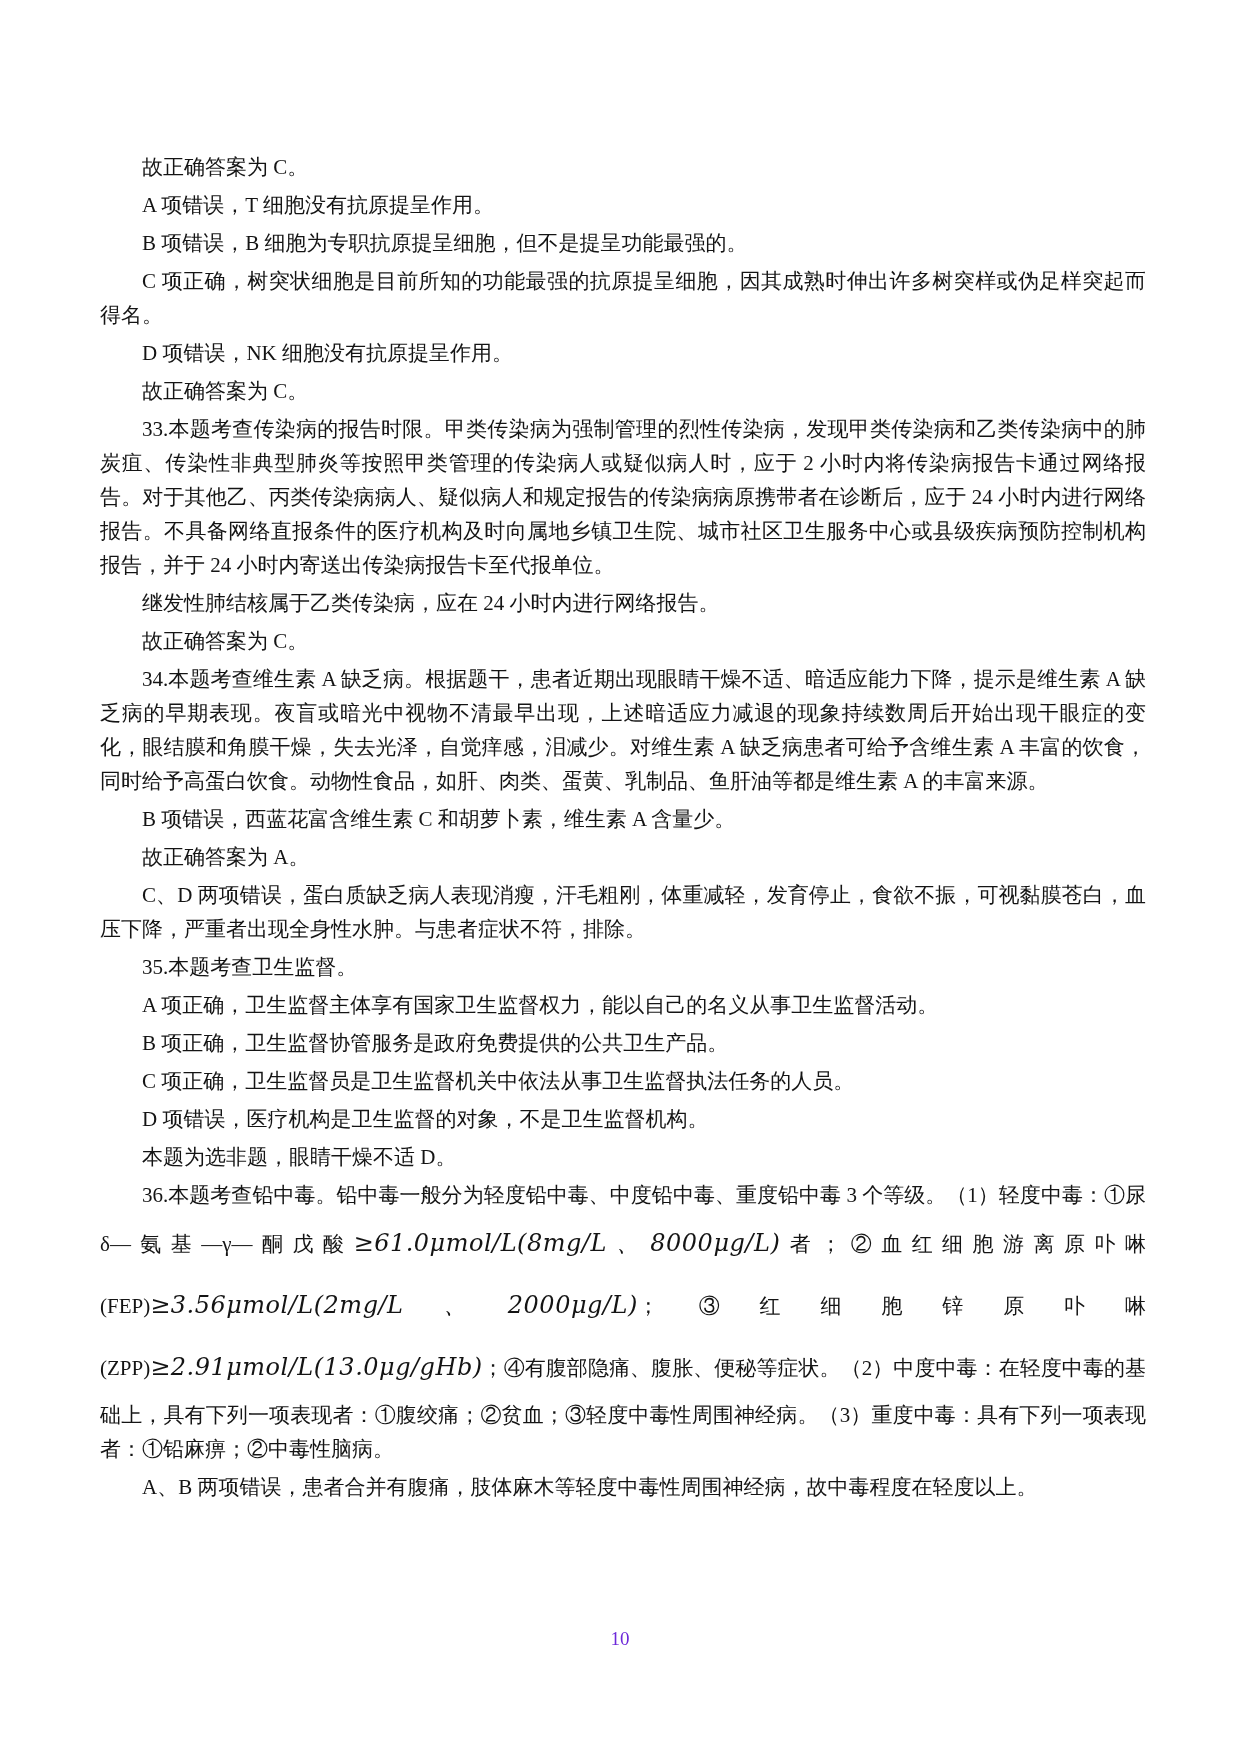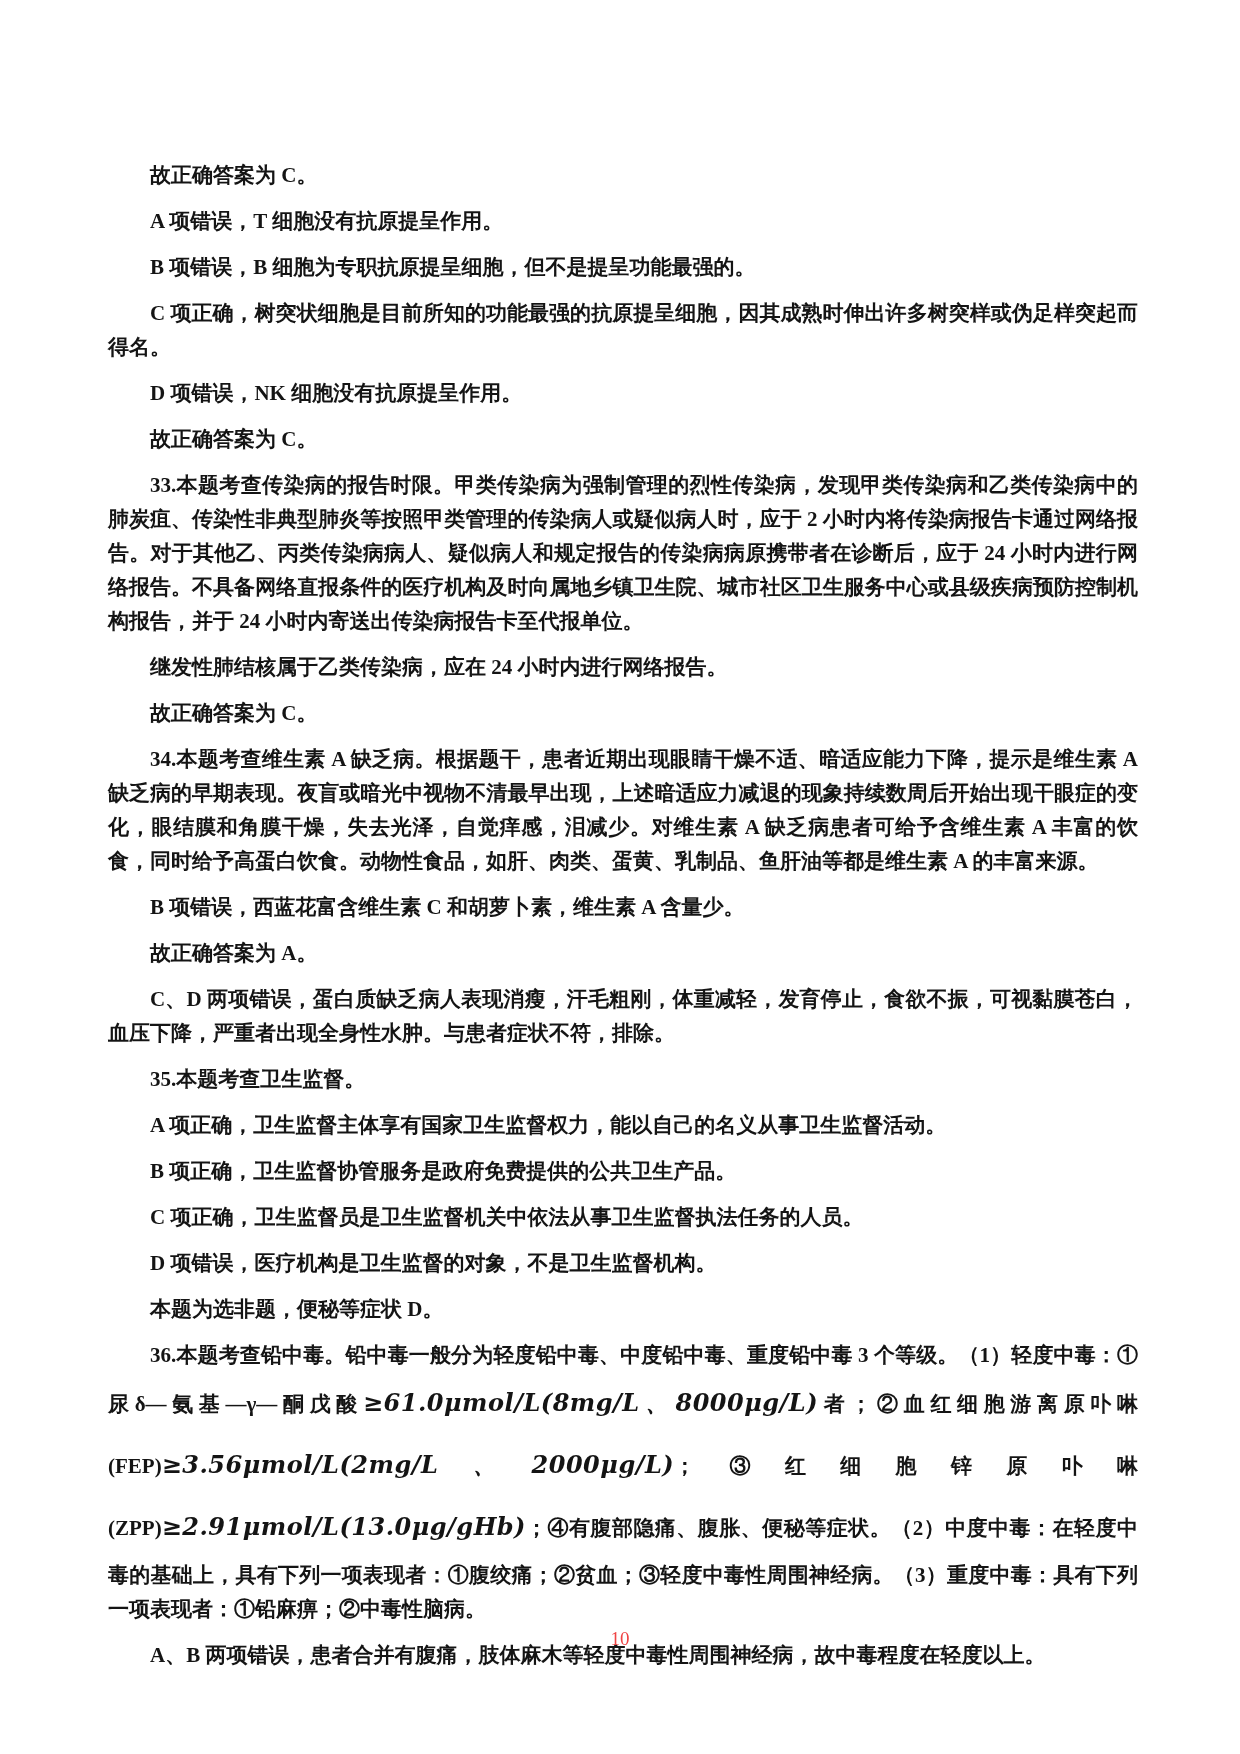--- a/index.html
+++ b/index.html
@@ -9,44 +9,43 @@
     height:1754px;
     background:#ffffff;
     overflow:hidden;
     font-family:"Liberation Serif","DejaVu Serif",serif;
     color:#141414;
   }
   .content{
     padding:146px 90px 0 96px;
   }
   .para{
-    margin:12px;
+    margin:4px;
     font-size:21px;
     line-height:34px;
     text-align:justify;
     text-indent:2em;
     word-break:break-word;
-    font-weight:bold;
   }
   .math{
     font-family:"DejaVu Serif","Liberation Serif",serif;
     font-style:italic;
     font-size:24px;
     line-height:62px;
     letter-spacing:0.5px;
     white-space:nowrap;
   }
   .page-num{
     position:absolute;
     top:1628px;
     left:0;
     width:100%;
     text-align:center;
     font-size:19px;
-    color:#ef4444;
+    color:#6d28d9;
   }
 </style>
 </head>
 <body>
 
 <div class="page">
   <div class="content">
       <p class="para"><span>故正确答案为 C。</span></p>
       <p class="para"><span>A 项错误，T 细胞没有抗原提呈作用。</span></p>
       <p class="para"><span>B 项错误，B 细胞为专职抗原提呈细胞，但不是提呈功能最强的。</span></p>
@@ -58,18 +57,18 @@
       <p class="para"><span>故正确答案为 C。</span></p>
       <p class="para"><span>34.本题考查维生素 A 缺乏病。根据题干，患者近期出现眼睛干燥不适、暗适应能力下降，提示是维生素 A 缺乏病的早期表现。夜盲或暗光中视物不清最早出现，上述暗适应力减退的现象持续数周后开始出现干眼症的变化，眼结膜和角膜干燥，失去光泽，自觉痒感，泪减少。对维生素 A 缺乏病患者可给予含维生素 A 丰富的饮食，同时给予高蛋白饮食。动物性食品，如肝、肉类、蛋黄、乳制品、鱼肝油等都是维生素 A 的丰富来源。</span></p>
       <p class="para"><span>B 项错误，西蓝花富含维生素 C 和胡萝卜素，维生素 A 含量少。</span></p>
       <p class="para"><span>故正确答案为 A。</span></p>
       <p class="para"><span>C、D 两项错误，蛋白质缺乏病人表现消瘦，汗毛粗刚，体重减轻，发育停止，食欲不振，可视黏膜苍白，血压下降，严重者出现全身性水肿。与患者症状不符，排除。</span></p>
       <p class="para"><span>35.本题考查卫生监督。</span></p>
       <p class="para"><span>A 项正确，卫生监督主体享有国家卫生监督权力，能以自己的名义从事卫生监督活动。</span></p>
       <p class="para"><span>B 项正确，卫生监督协管服务是政府免费提供的公共卫生产品。</span></p>
       <p class="para"><span>C 项正确，卫生监督员是卫生监督机关中依法从事卫生监督执法任务的人员。</span></p>
       <p class="para"><span>D 项错误，医疗机构是卫生监督的对象，不是卫生监督机构。</span></p>
-      <p class="para"><span>本题为选非题，便秘等症状 D。</span></p>
+      <p class="para"><span>本题为选非题，眼睛干燥不适 D。</span></p>
       <p class="para"><span>36.本题考查铅中毒。铅中毒一般分为轻度铅中毒、中度铅中毒、重度铅中毒 3 个等级。（1）轻度中毒：①尿δ—氨基—γ—酮戊酸</span><span class="math">≥61.0μmol/L(8mg/L、8000μg/L)</span><span>者；②血红细胞游离原卟啉(FEP)</span><span class="math">≥3.56μmol/L(2mg/L、2000μg/L)</span><span>；③红细胞锌原卟啉(ZPP)</span><span class="math">≥2.91μmol/L(13.0μg/gHb)</span><span>；④有腹部隐痛、腹胀、便秘等症状。（2）中度中毒：在轻度中毒的基础上，具有下列一项表现者：①腹绞痛；②贫血；③轻度中毒性周围神经病。（3）重度中毒：具有下列一项表现者：①铅麻痹；②中毒性脑病。</span></p>
       <p class="para"><span>A、B 两项错误，患者合并有腹痛，肢体麻木等轻度中毒性周围神经病，故中毒程度在轻度以上。</span></p>
     </div>
   <div class="page-num">10</div>
 </div>
 
 </body></html>

